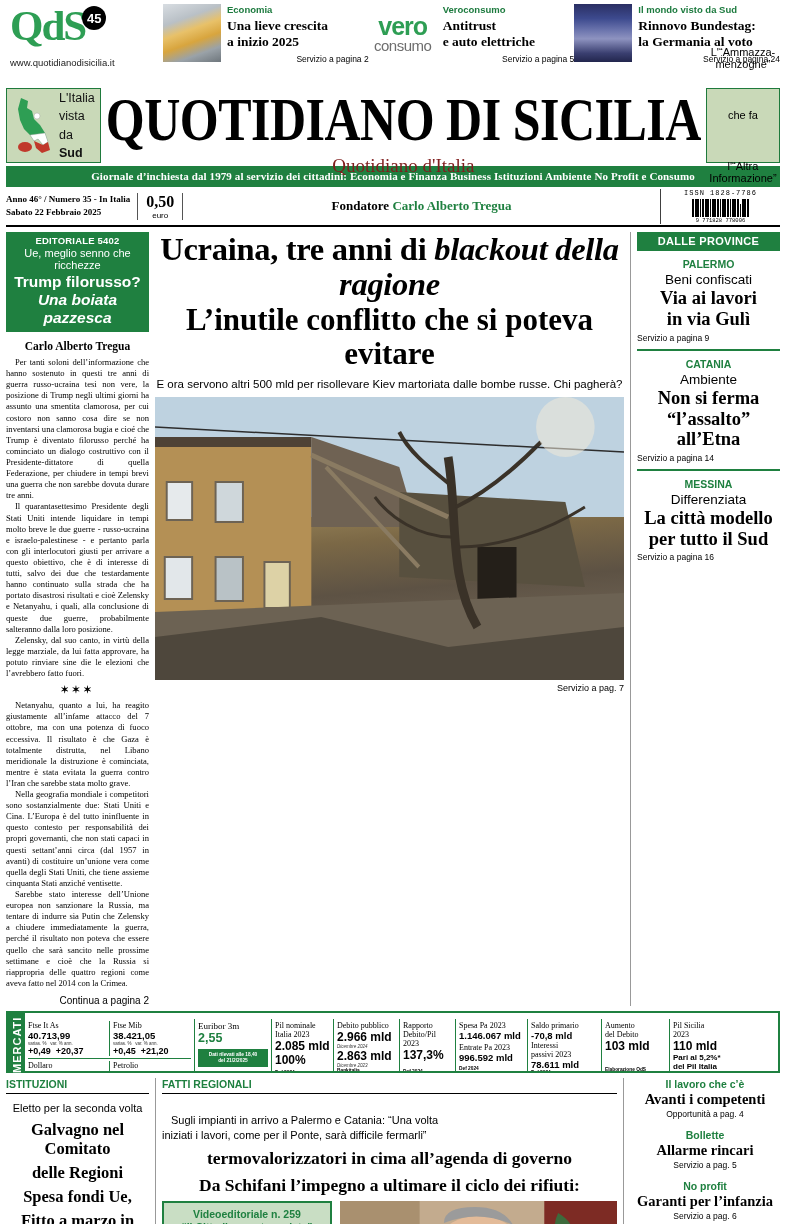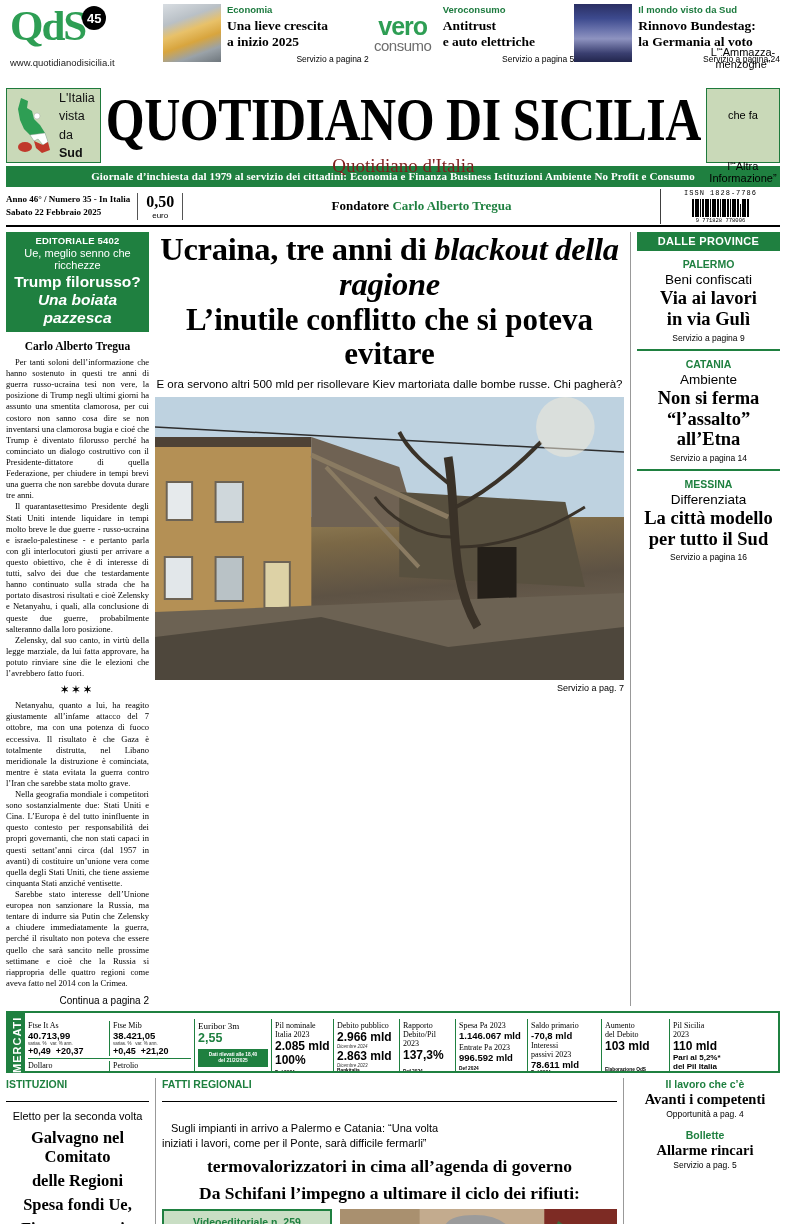--- a/index.html
+++ b/index.html
@@ -122,21 +122,21 @@
   .photo-serv { font-family: "Liberation Sans", sans-serif; font-size: 9px; text-align: right; padding-top: 3px;}
 
   
   .prov-title { background: #1f8040; color: #fff; text-align: center; font-family: "Liberation Sans", sans-serif;
      font-size: 11px; font-weight: bold; padding: 3px 0 4px; letter-spacing: .3px;}
   .prov { text-align: center; padding: 7px 0 2px; }
   .prov + .prov { border-top: 2.5px solid #1f8040; margin-top: 4px;}
   .prov-city { font-family: "Liberation Sans", sans-serif; font-size: 10.5px; font-weight: bold; color: #1f8040; }
   .prov-occ { font-family: "Liberation Sans", sans-serif; font-size: 13.5px; margin-top: 2px;}
   .prov-h { font-family: "Liberation Serif", serif; font-weight: bold; font-size: 18.5px; line-height: 1.1; margin-top: 1px;}
-  .prov-serv { font-family: "Liberation Sans", sans-serif; font-size: 8.5px; text-align: center; margin-top: 3px;}
+  .prov-serv { font-family: "Liberation Sans", sans-serif; font-size: 8.5px; text-align: left; margin-top: 3px;}
 
   
   .markets { border: 2px solid #1f8040; display: flex; margin-top: 5px; height: 62px; }
   .mk-label { width: 17px; background: #1f8040; color: #fff; position: relative; flex: 0 0 17px;}
   .mk-label span { position: absolute; transform: rotate(-90deg); white-space: nowrap; font-family: "Liberation Sans", sans-serif;
      font-size: 11px; font-weight: bold; letter-spacing: 1px; left: -19px; top: 26px; width: 56px; text-align: center;}
   .mk-cell { border-right: 1.2px solid #1f8040; padding: 2px 3px; font-family: "Liberation Sans", sans-serif; overflow: hidden; margin-top: 6px;}
   .mk-cell:last-child { border-right: none; }
   .mk-name { font-size: 8px; font-family: "Liberation Serif", serif; }
   .mk-val { font-size: 9.5px; font-weight: bold; }
@@ -149,21 +149,21 @@
   .mk-2col > div { flex: 1; }
   .mk-2col > div:first-child { border-right: 1.2px solid #1f8040; padding-right: 3px; margin-right: 3px;}
   .mk-euribor { font-size: 12.5px; font-weight: bold; color: #1f8040;}
   .mk-note { background: #1f8040; color: #fff; font-size: 4.8px; font-weight: bold; text-align: center; padding: 3px 1px; line-height: 1.3;}
 
   
   .lower { display: flex; gap: 6px; margin-top: 5px; }
   .lw-col1 { width: 150px; flex: 0 0 150px; border-right: 1px solid #999; padding-right: 6px;}
   .lw-col2 { flex: 1; border-right: 1px solid #999; padding-right: 6px;}
   .lw-col3 { width: 150px; flex: 0 0 150px; }
-  .sec-k { font-family: "Liberation Sans", sans-serif; font-size: 10.5px; font-weight: bold; color: #1f8040; border-bottom: 1.2px solid #000; padding-bottom: 11px; }
+  .sec-k { font-family: "Liberation Sans", sans-serif; font-size: 10.5px; font-weight: bold; color: #1f8040; border-bottom: 1.2px solid #000; padding-bottom: 3px; }
   .occhiello { font-family: "Liberation Sans", sans-serif; font-size: 11px; text-align: center; margin-top: 8px;}
   .occhiello.l { text-align: left; text-indent: 9px; line-height: 1.35; }
   .lw-h { font-family: "Liberation Serif", serif; font-weight: bold; font-size: 16.5px; text-align: center; line-height: 1.15; margin-top: 5px;}
   .lw-h.big { font-size: 17.5px; }
   .photo3 { width: 100%; height: 110px; margin-top: 6px; overflow: hidden;
     background: linear-gradient(130deg,#b9a992 0%,#d6c8ad 20%,#2c3550 42%,#1b2238 60%,#7d4c3f 78%,#3d6b3c 100%); }
 
   .videobox { border: 2.5px solid #1f8040; background: #c9dec4; text-align: center; padding: 5px 4px 7px; margin-top: 6px;}
   .vb-t { font-family: "Liberation Sans", sans-serif; font-size: 10.5px; font-weight: bold; color: #1f8040; line-height: 1.25;}
 
@@ -531,17 +531,22 @@
       <div class="brief">
         <div class="brief-k">Il lavoro che c’è</div>
         <div class="brief-h">Avanti i competenti</div>
         <div class="brief-s">Opportunità a pag. 4</div>
       </div>
       <div class="brief">
         <div class="brief-k">Bollette</div>
         <div class="brief-h">Allarme rincari</div>
         <div class="brief-s">Servizio a pag. 5</div>
       </div>
+      <div class="brief">
+        <div class="brief-k">No profit</div>
+        <div class="brief-h">Garanti per l’infanzia</div>
+        <div class="brief-s">Servizio a pag. 6</div>
+      </div>
 
     </div>
   </div>
 
 </div>
 
 </body></html>

